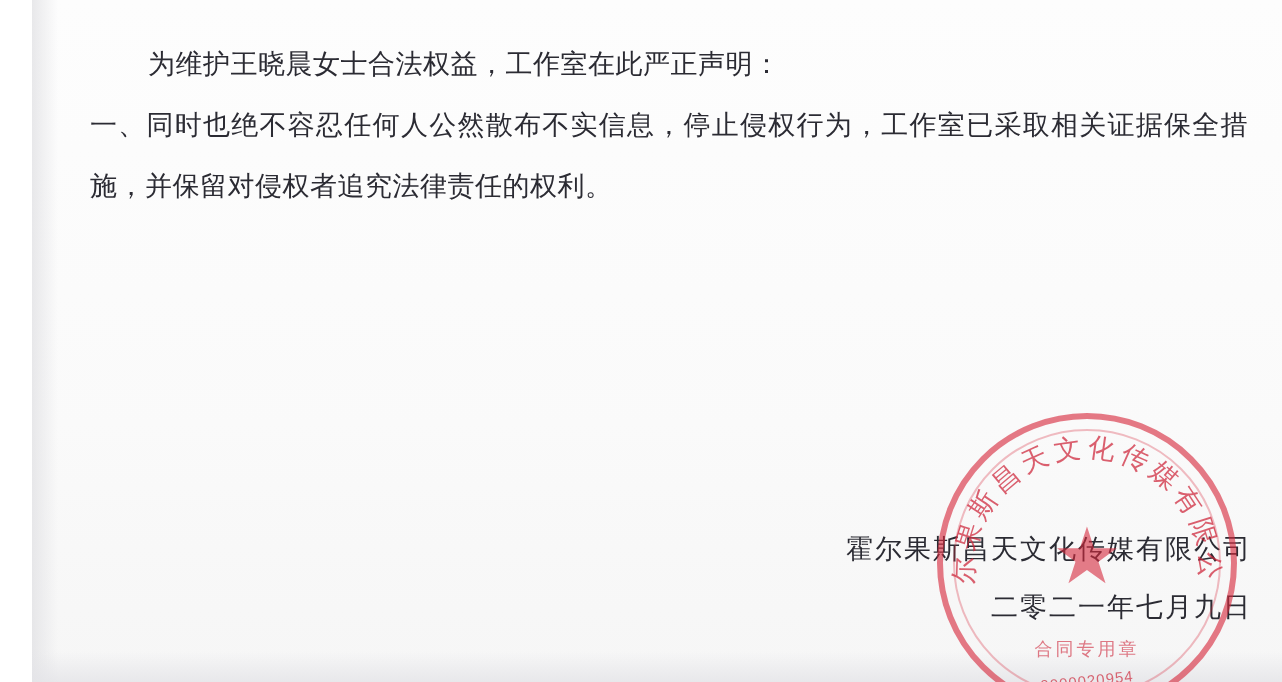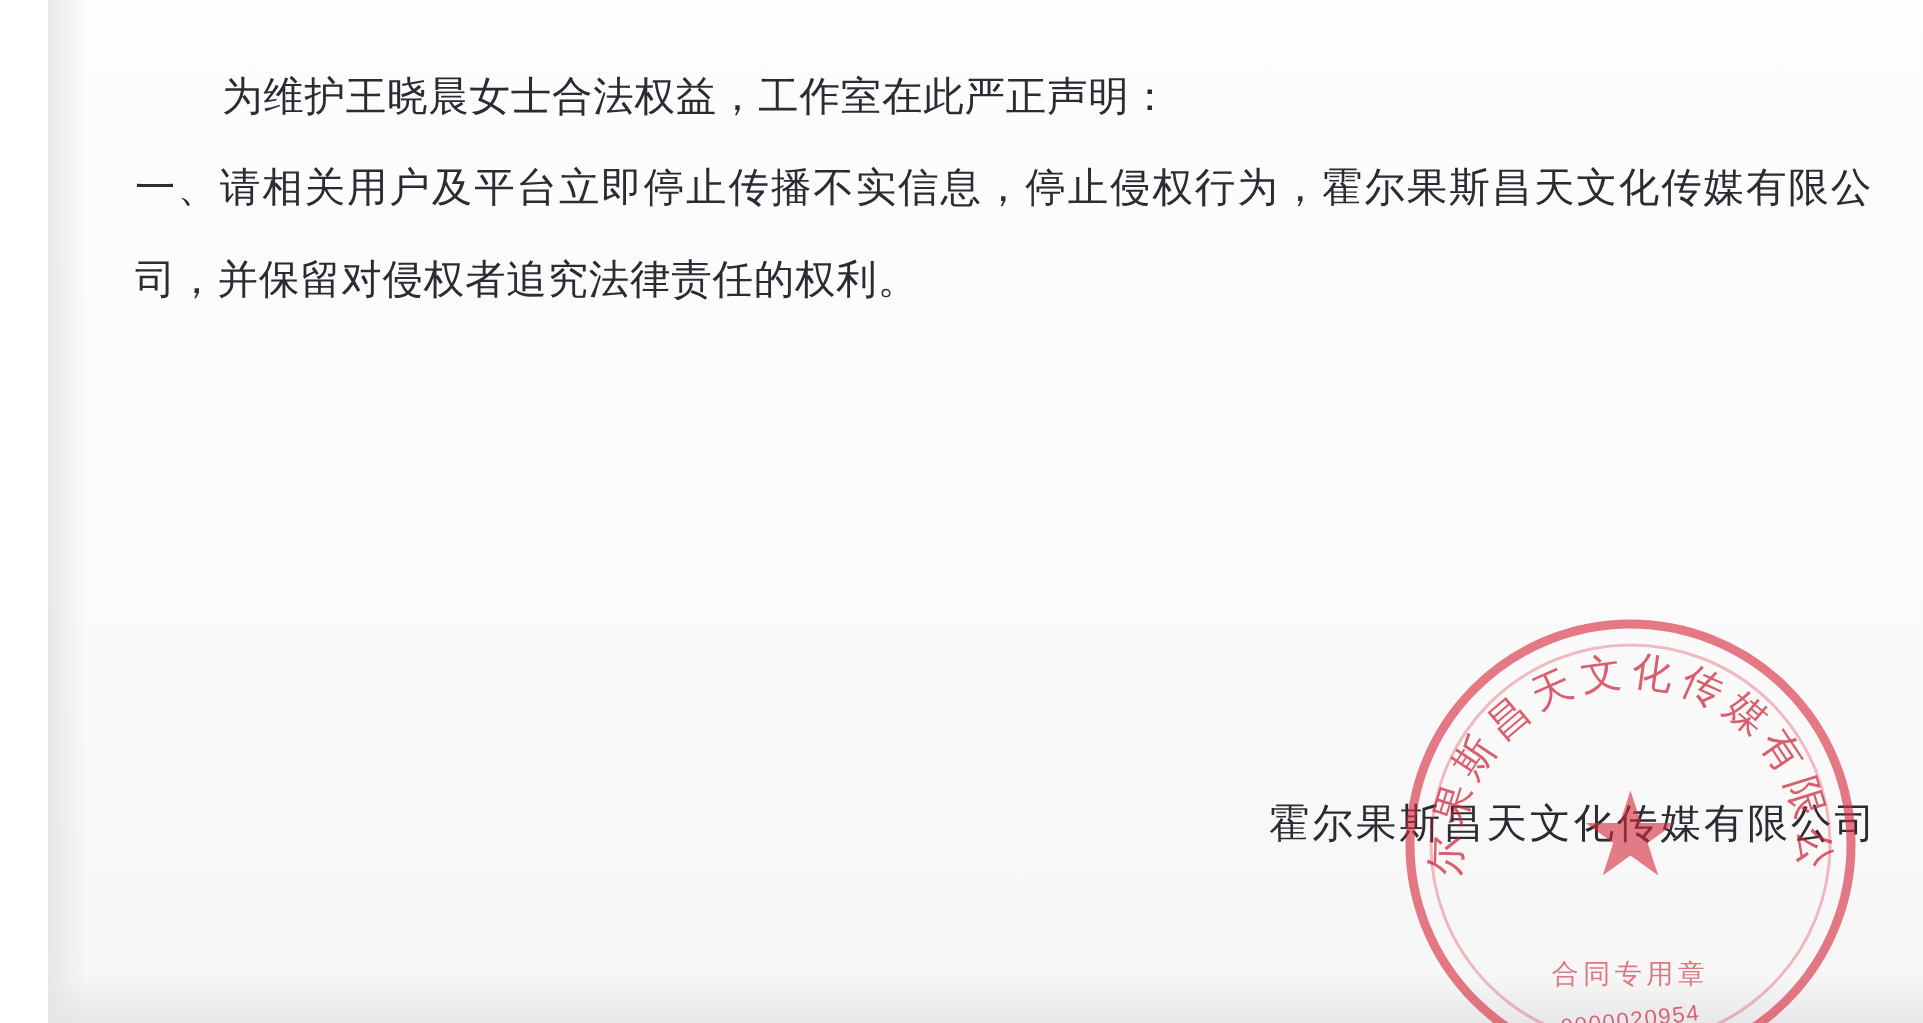--- a/index.html
+++ b/index.html
@@ -148,26 +148,27 @@
 <body>
 
 <div class="page">
 
   <div class="paper-noise"></div>
   <div class="edge-shadow-left"></div>
   <div class="edge-shadow-bottom"></div>
 
   <div class="content">
     <p class="para indent">为维护王晓晨女士合法权益，工作室在此严正声明：</p>
-    <p class="para">一、请相关用户及平台立即停止传播不实信息，停止侵权行为，霍尔果斯昌天文化传媒有限公司，并保留对侵权者追究法律责任的权利。</p>
+    <p class="para">一、同时也绝不容忍任何人公然散布不实信息，停止侵权行为，工作室已采取相关证据保全措施，并保留对侵权者追究法律责任的权利。</p>
     <div class="spacer-block"></div>
   </div>
 
   <div class="signature">
     <div class="sig-line">霍尔果斯昌天文化传媒有限公司</div>
+    <div class="sig-line">二零二一年七月九日</div>
   </div>
 
   <div class="seal">
     <div class="seal-ring"></div>
     <div class="seal-ring inner"></div>
     <svg class="seal-arc" viewBox="0 0 300 300">
       <defs>
         <path id="arcpath" d="M 36,158 A 114,114 0 0 1 264,158" fill="none"></path>
       </defs>
       <text>

